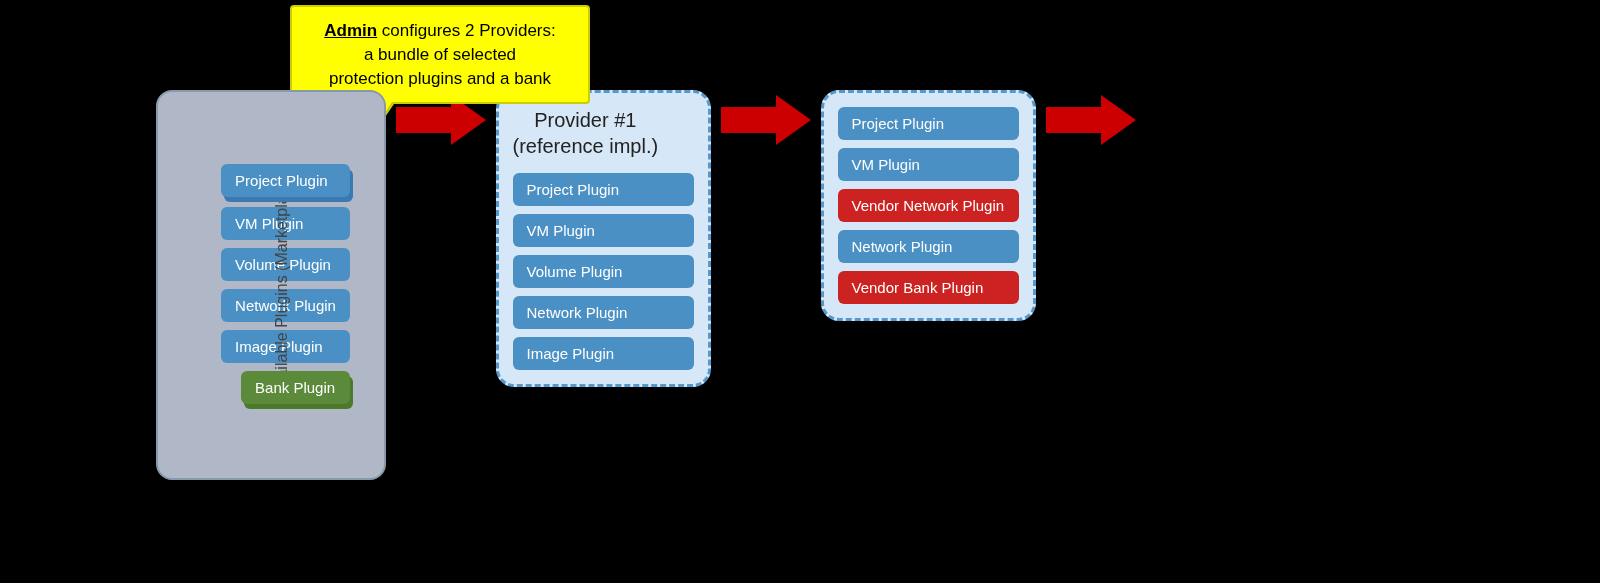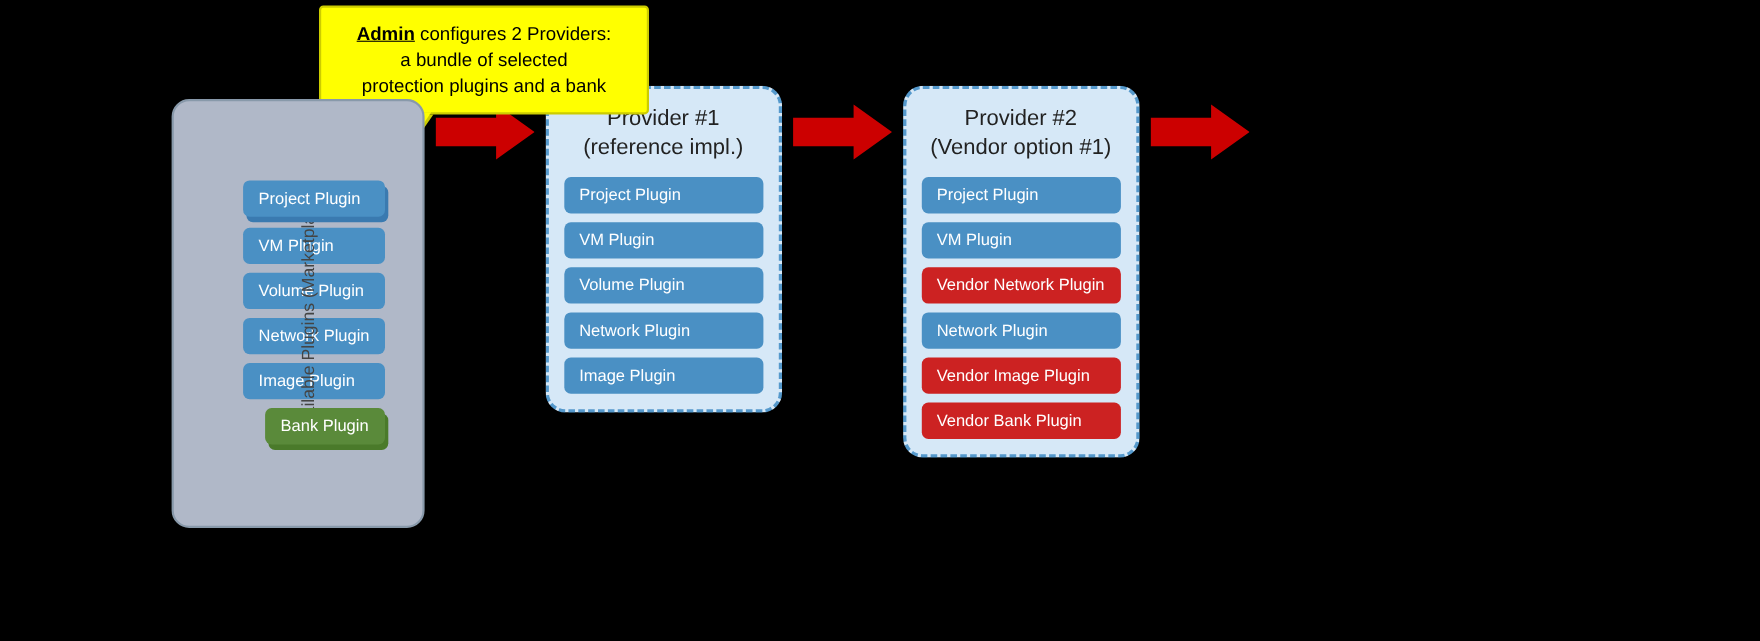--- a/index.html
+++ b/index.html
@@ -133,23 +133,23 @@
       margin-left: 30px;
     }
 
     .provider-panel {
       border: 3px dashed #5599cc;
       border-radius: 18px;
       background: #d6e8f7;
       padding: 14px 14px;
       display: flex;
       flex-direction: column;
-      align-items: center;
+      align-items: flex-start;
       min-width: 215px;
-      margin-top: 48px;
+      margin-top: 60px;
     }
 
     .provider-title {
       font-size: 20px;
       color: #222;
       text-align: center;
       margin-bottom: 14px;
       line-height: 1.3;
     }
 
@@ -332,27 +332,25 @@
       </div>
     </div>
 
     <div class="arrow-red">
       <svg viewBox="0 0 90 50" xmlns="http://www.w3.org/2000/svg">
         <polygon points="0,12 55,12 55,0 90,25 55,50 55,38 0,38" fill="#cc0000"></polygon>
       </svg>
     </div>
 
     <div class="provider-panel">
-      <div class="provider-title">Provider #2<br>(Vendor option #1)</div>
       <div class="provider-plugins">
         <div class="plugin-btn blue">Project Plugin</div>
         <div class="plugin-btn blue">VM Plugin</div>
         <div class="plugin-btn red">Vendor Network Plugin</div>
         <div class="plugin-btn blue">Network Plugin</div>
-        <div class="plugin-btn red">Vendor Image Plugin</div>
         <div class="plugin-btn red">Vendor Bank Plugin</div>
       </div>
     </div>
 
     <div class="arrow-red">
       <svg viewBox="0 0 90 50" xmlns="http://www.w3.org/2000/svg">
         <polygon points="0,12 55,12 55,0 90,25 55,50 55,38 0,38" fill="#cc0000"></polygon>
       </svg>
     </div>
 

